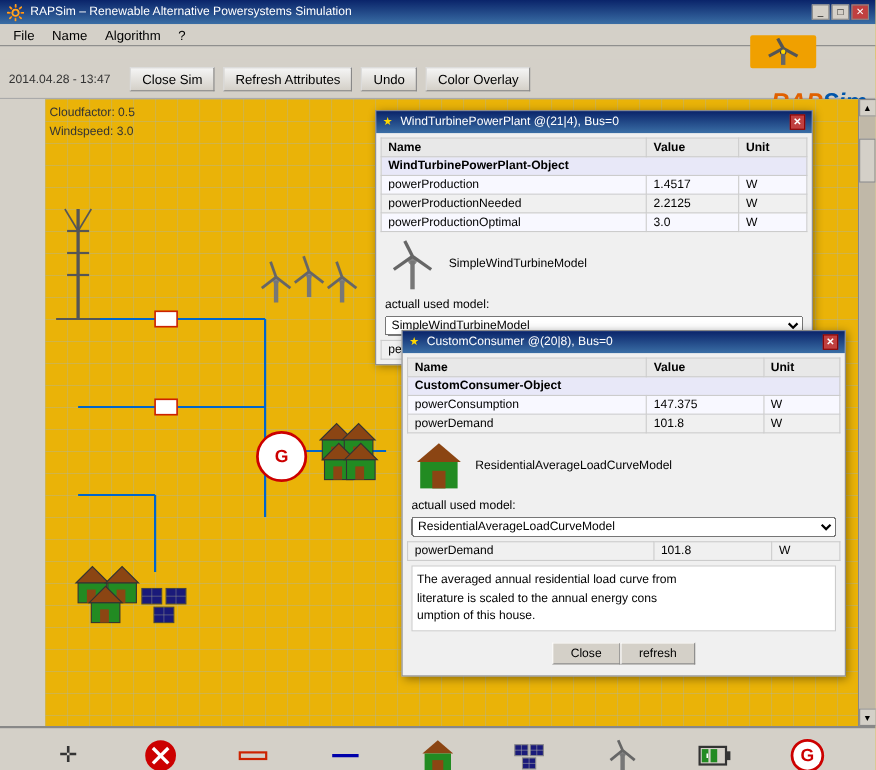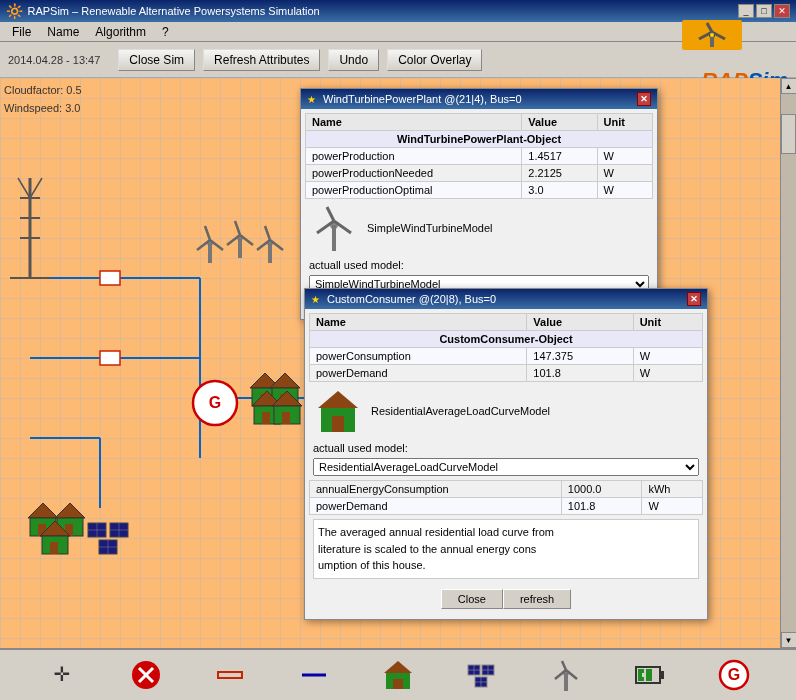--- a/index.html
+++ b/index.html
@@ -27,21 +27,21 @@
     
     #menu-bar {
       background: #d4d0c8; height: 20px; display: flex; align-items: center;
       padding: 0 4px; border-bottom: 1px solid #888; font-size: 12px;
     }
     #menu-bar span { padding: 0 8px; cursor: pointer; }
 
     
     #toolbar {
       background: #d4d0c8; height: 36px; display: flex; align-items: center;
-      padding: 2px 8px; border-bottom: 1px solid #aaa; gap: 8px;
+      padding: 2px 8px; border-bottom: 1px solid #aaa; gap: 8px; margin-top: 12px;
     }
     #datetime { font-size: 11px; color: #333; flex: 0 0 auto; margin-right: 10px; }
     .toolbar-btn {
       background: linear-gradient(to bottom, #f5f5f5, #d4d0c8);
       border: 1px solid #888; border-top-color: #ddd; border-left-color: #ddd;
       padding: 3px 10px; cursor: pointer; font-size: 12px; font-weight: normal;
       color: #000;
     }
 
     
@@ -56,21 +56,21 @@
     #logo-sub { font-size: 7px; color: #444; display: block; text-align: center; }
 
     
     #main-area {
       display: flex; height: calc(700px - 22px - 20px - 36px - 52px);
       position: relative;
     }
 
     
     #sim-canvas {
-      flex: 1; background: #fdba74; position: relative; overflow: hidden;
+      flex: 1; background: #eab308; position: relative; overflow: hidden; margin-left: 41px;
     }
 
     
     .grid-bg {
       position: absolute; top: 0; left: 0; right: 0; bottom: 0;
       background-image: 
         linear-gradient(rgba(150,180,220,0.3) 1px, transparent 1px),
         linear-gradient(90deg, rgba(150,180,220,0.3) 1px, transparent 1px);
       background-size: 20px 20px;
     }
@@ -122,21 +122,21 @@
       cursor: pointer; color: white; font-weight: bold;
     }
     .dialog-content { padding: 4px; }
 
     
     .props-table { width: 100%; border-collapse: collapse; font-size: 11px; }
     .props-table th, .props-table td {
       border: 1px solid #ccc; padding: 2px 6px; text-align: left;
     }
     .props-table th { background: #e8e8e8; }
-    .props-table .section-header { text-align: center; background: #e8e8f8; font-weight: bold; }
+    .props-table .section-header { text-align: left; background: #e8e8f8; font-weight: bold; }
     .props-table tr:nth-child(even) { background: #f8f8ff; }
 
     
     .model-row { display: flex; align-items: center; padding: 4px; gap: 8px; }
     .model-img { width: 50px; height: 50px; display: flex; align-items: center; justify-content: center; }
 
     
     .dropdown-row { display: flex; padding: 2px 4px; gap: 4px; font-size: 11px; flex-direction: column; }
     .dropdown-row select { font-size: 11px; flex: 1; padding: 1px; }
 
@@ -284,21 +284,21 @@
       <line x1="97" y1="445" x2="97" y2="459" stroke="#888" stroke-width="0.5"></line>
       <line x1="88" y1="452" x2="106" y2="452" stroke="#888" stroke-width="0.5"></line>
       <rect x="110" y="445" width="18" height="14" fill="#1a1a7a" stroke="#444" stroke-width="1"></rect>
       <line x1="119" y1="445" x2="119" y2="459" stroke="#888" stroke-width="0.5"></line>
       <line x1="110" y1="452" x2="128" y2="452" stroke="#888" stroke-width="0.5"></line>
       <rect x="99" y="462" width="18" height="14" fill="#1a1a7a" stroke="#444" stroke-width="1"></rect>
       <line x1="108" y1="462" x2="108" y2="476" stroke="#888" stroke-width="0.5"></line>
       <line x1="99" y1="469" x2="117" y2="469" stroke="#888" stroke-width="0.5"></line>
     </svg>
 
-    <div class="dialog" style="left:300px;top:10px;width:358px;">
+    <div class="dialog" style="left:300px;top:10px;width:398px;">
       <div class="dialog-title">
         <div>
           <span class="icon-star">★</span>
           <span>WindTurbinePowerPlant @(21|4), Bus=0</span>
         </div>
         <div class="close-x">✕</div>
       </div>
       <div class="dialog-content">
         <table class="props-table">
           <thead>
@@ -355,21 +355,21 @@
               <tr>
             <td>peakPower</td>
             <td>0.0</td>
             <td>W</td>
           </tr>
         </tbody>
           </table>
       </div>
     </div>
 
-    <div class="dialog" style="left:304px;top:210px;width:404px;">
+    <div class="dialog" style="left:324px;top:210px;width:404px;">
       <div class="dialog-title">
         <div>
           <span class="icon-star">★</span>
           <span>CustomConsumer @(20|8), Bus=0</span>
         </div>
         <div class="close-x">✕</div>
       </div>
       <div class="dialog-content">
         <table class="props-table">
           <thead>
@@ -409,25 +409,20 @@
 
         <div class="dropdown-row">
           <span>actuall used model:</span>
           <select style="font-size:11px;flex:1;">
             <option>ResidentialAverageLoadCurveModel</option>
           </select>
         </div>
 
         <table class="props-table" style="margin-top:2px;">
           <tbody>
-              <tr>
-            <td>annualEnergyConsumption</td>
-            <td>1000.0</td>
-            <td>kWh</td>
-          </tr>
           <tr>
             <td>powerDemand</td>
             <td>101.8</td>
             <td>W</td>
           </tr>
         </tbody>
           </table>
 
         <div class="info-text" style="white-space:pre-line;">The averaged annual residential load curve from
 literature is scaled to the annual energy cons

